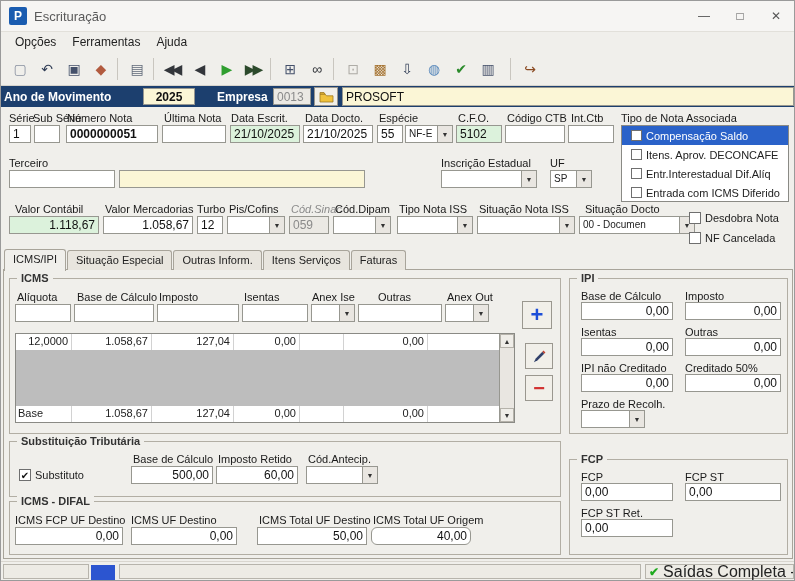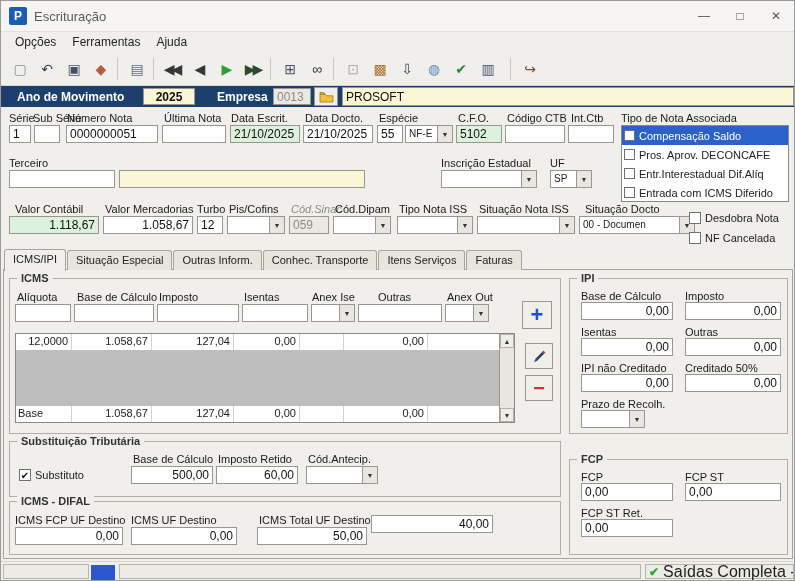--- a/index.html
+++ b/index.html
@@ -45,21 +45,21 @@
     display:flex; align-items:center; justify-content:center; font-size:7px; color:#333; box-sizing:border-box; }
   
   .chk { position:absolute; display:flex; align-items:center; gap:4px; font-size:11px; white-space:nowrap; }
   .chk .box { width:12px; height:12px; border:1px solid #6f6f6f; background:#fff; display:flex; align-items:center;
     justify-content:center; font-size:10px; color:#111; box-sizing:border-box; flex:none; }
   
   .grp { position:absolute; border:1px solid #b2aea4; box-sizing:border-box; }
   .grpleg { position:absolute; font-size:11px; font-weight:bold; color:#333; background:#f0efeb; padding:0 4px; white-space:nowrap; }
   
   .listbox { position:absolute; left:620px; top:124px; width:168px; height:77px; background:#fff; border:1px solid #8a8a85; overflow:hidden; box-sizing:border-box; }
-  .litem { display:flex; align-items:center; gap:4px; height:19px; padding-left:2px; font-size:11px; white-space:nowrap; }
+  .litem { display:flex; align-items:center; gap:4px; height:19px; padding-left:9px; font-size:11px; white-space:nowrap; }
   .litem .lbox { width:11px; height:11px; border:1px solid #6f6f6f; background:#fff; flex:none; box-sizing:border-box; }
   .litem.sel { background:#2a62c9; color:#fff; }
   
   .tabs { position:absolute; left:3px; top:248px; height:21px; display:flex; align-items:flex-end; z-index:2; }
   .tab { font-size:11px; padding:3px 8px 4px 8px; background:#e8e5de; border:1px solid #a8a49a; border-bottom:none;
     border-radius:3px 3px 0 0; margin-right:1px; white-space:nowrap; }
   .tab.active { background:#f0efeb; padding-bottom:6px; margin-bottom:-1px; z-index:3; }
   .panel { position:absolute; left:2px; top:268px; width:790px; height:290px; border:1px solid #a8a49a; background:#f0efeb; box-sizing:border-box; }
   
   .grid { position:absolute; left:14px; top:332px; width:500px; height:90px; border:1px solid #8a8a85; background:#bdbdbd; box-sizing:border-box; overflow:hidden; }
@@ -157,21 +157,21 @@
     <div class="ticon" style="color:#44506a">
         <span>▥</span>
       </div>
     <div class="tsep" style="margin-left:10px"></div>
     <div class="ticon" style="color:#8a4a22">
         <span>↪</span>
       </div>
   </div>
 
   <div class="navy"></div>
-  <span class="navylbl" style="left:16px">Ano de Movimento</span>
+  <span class="navylbl" style="left:3px">Ano de Movimento</span>
   <input class="fld cream bold center" style="left: 142px; top: 87px; width: 52px; height: 17px;" value="2025">
   <span class="navylbl" style="left:216px">Empresa</span>
   <input class="fld dis" style="left: 272px; top: 87px; width: 38px; height: 17px;" value="0013">
   <div class="tbtn" style="left:313px;top:86px;width:24px;height:19px">
     <svg width="15" height="12" viewBox="0 0 15 12">
         <path d="M1 3 h5 l1.5 1.8 H14 V11 H1 Z" fill="#f0c23c" stroke="#a07820" stroke-width="0.8"></path>
         <path d="M1 3 V1.5 h4 l1 1.5 Z" fill="#f0c23c" stroke="#a07820" stroke-width="0.8"></path>
       </svg>
   </div>
   <input class="fld cream" style="left: 341px; top: 86px; width: 452px; height: 19px;" value="PROSOFT">
@@ -183,41 +183,41 @@
   <span class="lbl" style="left:230px;top:111px">Data Escrit.</span>
   <span class="lbl" style="left:304px;top:111px">Data Docto.</span>
   <span class="lbl" style="left:378px;top:111px">Espécie</span>
   <span class="lbl" style="left:457px;top:111px">C.F.O.</span>
   <span class="lbl" style="left:506px;top:111px">Código CTB</span>
   <span class="lbl" style="left:570px;top:111px">Int.Ctb</span>
   <span class="lbl" style="left:620px;top:111px">Tipo de Nota Associada</span>
 
   <input class="fld" style="left: 8px; top: 124px; width: 22px;" value="1">
   <input class="fld" style="left: 33px; top: 124px; width: 26px;">
-  <input class="fld" style="left: 65px; top: 124px; width: 92px;" value="0000000051">
+  <input class="fld" style="left: 65px; top: 124px; width: 92px; font-weight: bold;" value="0000000051">
   <input class="fld" style="left: 161px; top: 124px; width: 64px;">
   <input class="fld green" style="left: 229px; top: 124px; width: 70px;" value="21/10/2025">
   <input class="fld" style="left: 302px; top: 124px; width: 70px;" value="21/10/2025">
   <input class="fld" style="left: 376px; top: 124px; width: 26px;" value="55">
   <div class="combo" style="left:404px;top:124px;width:48px">
     <span class="ctext">NF-E</span>
     <span class="cbtn">▼</span>
   </div>
   <input class="fld green" style="left: 455px; top: 124px; width: 46px;" value="5102">
   <input class="fld" style="left: 504px; top: 124px; width: 60px;">
   <input class="fld" style="left: 567px; top: 124px; width: 46px;">
 
   <div class="listbox">
     <div class="litem sel">
         <span class="lbox"></span>
         <span>Compensação Saldo</span>
       </div>
     <div class="litem">
         <span class="lbox"></span>
-        <span>Pros. Aprov. DECONCAFE</span>
+        <span>Itens. Aprov. DECONCAFE</span>
       </div>
     <div class="litem">
         <span class="lbox"></span>
         <span>Entr.Interestadual Dif.Alíq</span>
       </div>
     <div class="litem">
         <span class="lbox"></span>
         <span>Entrada com ICMS Diferido</span>
       </div>
   </div>
@@ -276,21 +276,20 @@
   </div>
   <div class="chk" style="left:688px;top:231px">
     <span class="box"></span>
     <span>NF Cancelada</span>
   </div>
 
   <div class="tabs">
     <div class="tab active">ICMS/IPI</div>
     <div class="tab">Situação Especial</div>
     <div class="tab">Outras Inform.</div>
-    <div class="tab">Conhec. Transporte</div>
     <div class="tab">Itens Serviços</div>
     <div class="tab">Faturas</div>
   </div>
   <div class="panel"></div>
 
   <div class="grp" style="left:8px;top:277px;width:552px;height:156px"></div>
   <span class="grpleg" style="left:16px;top:271px">ICMS</span>
   <span class="lbl" style="left:16px;top:290px">Alíquota</span>
   <span class="lbl" style="left:76px;top:290px">Base de Cálculo</span>
   <span class="lbl" style="left:158px;top:290px">Imposto</span>
@@ -397,21 +396,21 @@
 
   <div class="grp" style="left:8px;top:500px;width:552px;height:54px"></div>
   <span class="grpleg" style="left:16px;top:494px">ICMS - DIFAL</span>
   <span class="lbl" style="left:14px;top:513px">ICMS FCP UF Destino</span>
   <span class="lbl" style="left:130px;top:513px">ICMS UF Destino</span>
   <span class="lbl" style="left:258px;top:513px">ICMS Total UF Destino</span>
   <span class="lbl" style="left:372px;top:513px">ICMS Total UF Origem</span>
   <input class="fld right" style="left: 14px; top: 526px; width: 108px;" value="0,00">
   <input class="fld right" style="left: 130px; top: 526px; width: 106px;" value="0,00">
   <input class="fld right" style="left: 256px; top: 526px; width: 110px;" value="50,00">
-  <input class="fld right" style="left: 370px; top: 514px; width: 122px;" value="40,00">
+  <input class="fld right" style="left: 370px; top: 526px; width: 100px; border-radius: 6px;" value="40,00">
 
   <div class="statusbar">
     <div class="spanel" style="left:2px;width:86px"></div>
     <div style="position:absolute;left:90px;top:3px;width:24px;height:15px;background:#2c55d0"></div>
     <div class="spanel" style="left:118px;width:522px"></div>
     <div class="spanel" style="left:644px;width:149px;display:flex;align-items:center;gap:4px;padding-left:3px">
       <span style="color:#1faa1f;font-size:12px;font-weight:bold">✔</span>
       <span style="font-size:16px;white-space:nowrap;overflow:hidden">Saídas Completa - Pros</span>
     </div>
   </div>

